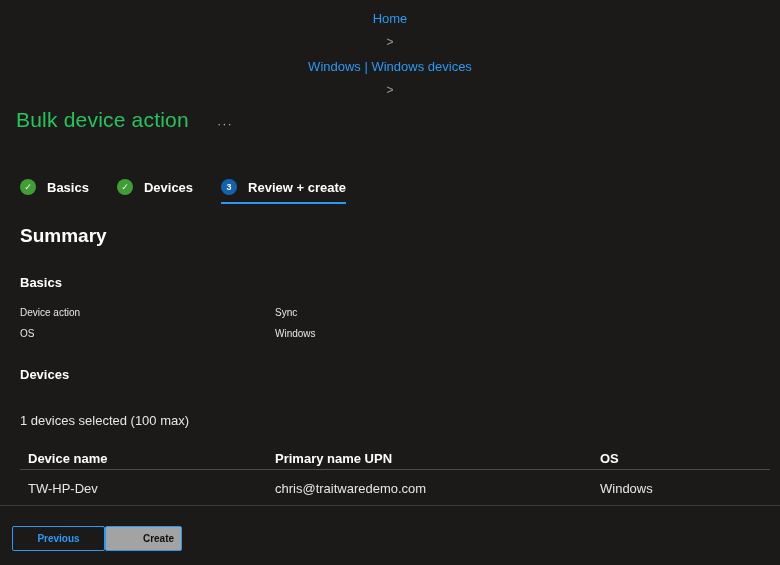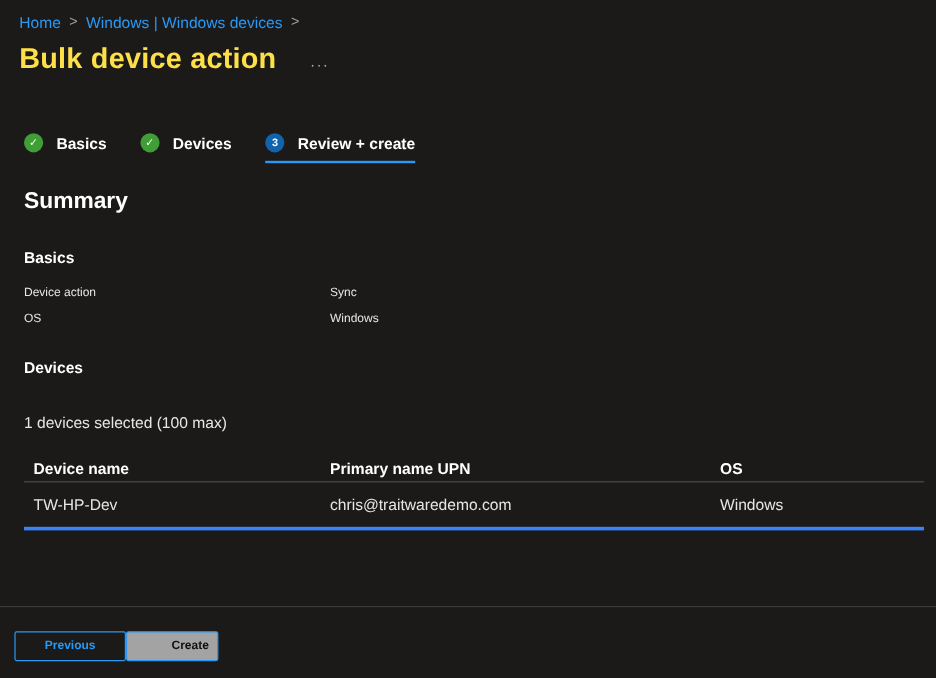--- a/index.html
+++ b/index.html
@@ -9,27 +9,27 @@
     width: 780px;
     height: 565px;
     background: #1b1a19;
     font-family: "Liberation Sans", "DejaVu Sans", sans-serif;
     color: #e8e6e3;
     overflow: hidden;
   }
   .content { padding: 10px 16px 0 16px; }
 
   
-  .breadcrumb { font-size: 13px; line-height: 17px; display: flex; align-items: center; gap: 7px; }
+  .breadcrumb { font-size: 13px; line-height: 17px; display: flex; align-items: center; gap: 7px; flex-direction: column; }
   .breadcrumb a { color: #2899f5; text-decoration: none; cursor: pointer; }
   .breadcrumb .sep { color: #9d9b99; font-size: 12px; }
 
   
   .title-row { display: flex; align-items: center; margin-top: 9px; }
-  .page-title { color: #fde047; font-size: 24px; font-weight: 700; letter-spacing: 0.2px; }
+  .page-title { color: #22c55e; font-size: 21px; font-weight: 400; letter-spacing: 0.2px; }
   .more-btn {
     background: none; border: none; color: #b3b0ad; font-size: 13px;
     letter-spacing: 1px; margin-left: 28px; margin-top: 6px; cursor: pointer;
     font-family: inherit;
   }
 
   
   .tabs { display: flex; gap: 28px; margin-top: 47px; padding-left: 4px; }
   .tab { display: flex; align-items: center; gap: 11px; padding-bottom: 7px; cursor: pointer; border-bottom: 2px solid transparent; }
   .tab.active { border-bottom: 2px solid #2899f5; }

